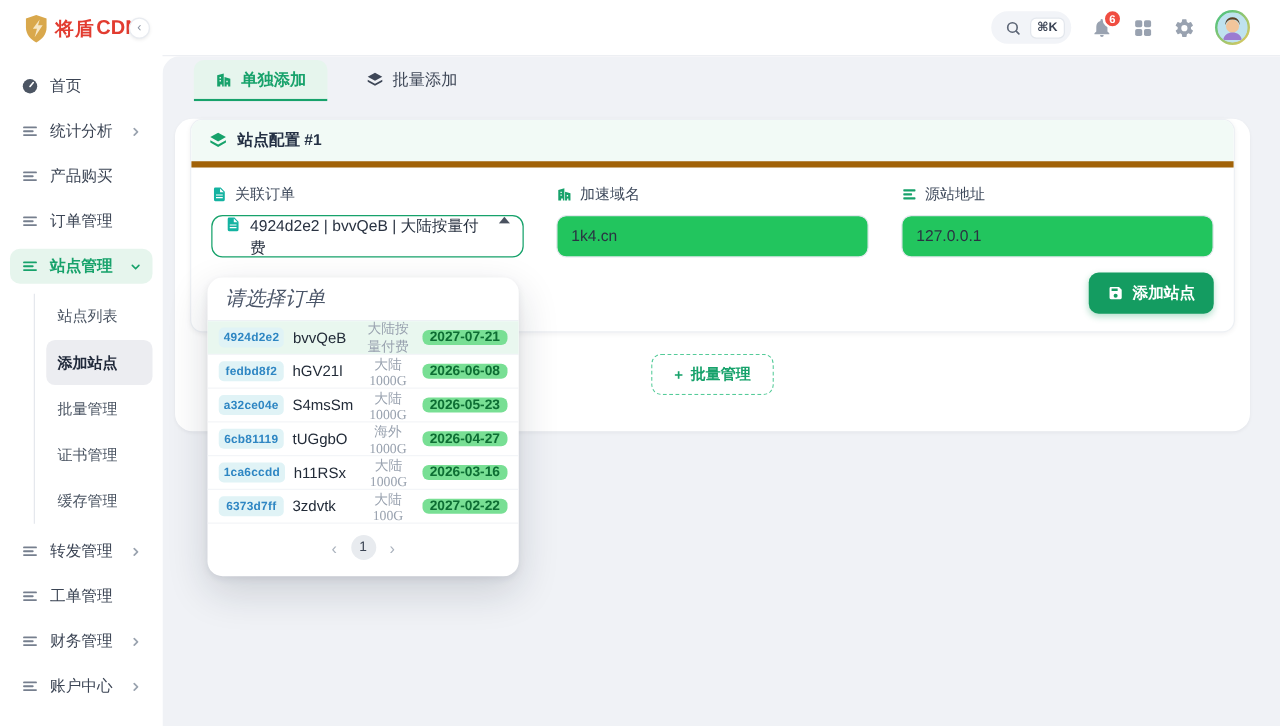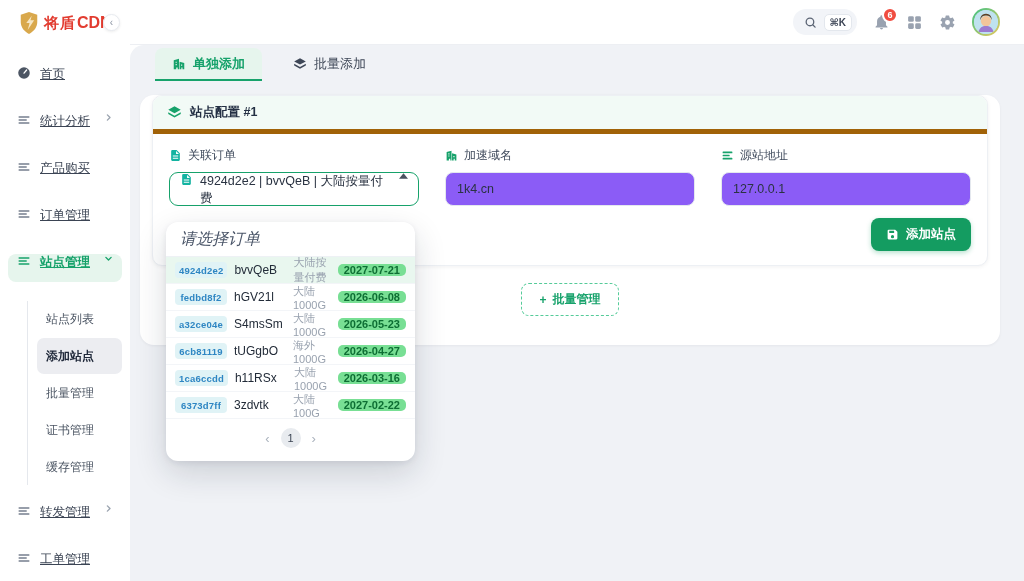--- a/index.html
+++ b/index.html
@@ -34,22 +34,22 @@
   .logo-cn { color:#e23c30; font-size:15px; font-weight:700; letter-spacing:1px; }
   .logo-en { color:#e23c30; font-size:16px; font-weight:800; margin-left:1px; }
   .collapse-btn { position:absolute; left:103px; top:14px; width:17px; height:17px;
     border-radius:50%; background:#fff; border:1px solid #e8ebf0;
     box-shadow:0 1px 3px rgba(0,0,0,.08); color:#8a93a2; font-size:10px;
     display:flex; align-items:center; justify-content:center; cursor:pointer; z-index:31; }
 
   
   .sidebar { position:absolute; left:0; top:45px; width:130px; height:536px;
     background:#fff; z-index:10; padding-top:2px; }
-  .nav-item { display:flex; gap:9px; height:28px; margin:19px 8px;
-    padding:0 9px; border-radius:8px; font-size:12.5px; color:#3b4454; cursor:pointer;text-decoration:underline; }
+  .nav-item { display:flex; align-items:center; gap:9px; height:28px; margin:8px 8px;
+    padding:0 9px; border-radius:8px; font-size:12.5px; color:#3b4454; cursor:pointer; }
   .nav-item .nicon { width:14px; height:14px; color:#767f8e; display:flex; flex:none; }
   .nav-item .nicon svg { width:100%; height:100%; }
   .nav-item .chev { margin-left:auto; width:9px; height:9px; color:#9aa3af; display:flex; }
   .nav-item.active { background:#e6f5ed; color:#17a26b; font-weight:700; }
   .nav-item.active .nicon, .nav-item.active .chev { color:#17a26b; }
   .submenu { margin:0 0 2px 27px; border-left:1px solid #e5e8ed; }
   .sub-item { height:36px; display:flex; align-items:center; margin:1px 8px 1px 9px;
     padding:0 9px; border-radius:7px; font-size:12px; color:#4a5462; cursor:pointer;font-family:Liberation Mono, monospace; }
   .sub-item.active { background:#ecEef3; background:#ecedf1; color:#20293a; font-weight:700; }
 
@@ -72,21 +72,21 @@
     gap:8px; padding:0 14px; border-bottom:5px solid #a16207; }
   .subcard-header .sicon { width:15px; height:15px; color:#17a26b; display:flex; }
   .subcard-header .sicon svg { width:100%; height:100%; }
   .subcard-title { font-size:12.5px; font-weight:700; color:#243044; }
   .subcard-body { padding:13px 16px 14px; }
   .fields-row { display:grid; grid-template-columns:1fr 1fr 1fr; gap:26px; }
   .field-label { display:flex; align-items:center; gap:6px; font-size:12px;
     color:#3f4a5c; margin-bottom:8px; }
   .field-label .ficon { width:13px; height:13px; display:flex; }
   .field-label .ficon svg { width:100%; height:100%; }
-  .input-box { height:34px; border:1px solid #e4e8ee; border-radius:8px; background:#8b5cf6;
+  .input-box { height:34px; border:1px solid #e4e8ee; border-radius:8px; background:#22c55e;
     display:flex; align-items:center; padding:0 11px; font-size:12.5px; color:#2a3342; }
   .select-box { height:34px; border:1.5px solid #17a26b; border-radius:9px; background:#fff;
     display:flex; align-items:flex-start; gap:7px; padding:0 10px; font-size:12.5px;
     color:#2a3342; cursor:pointer; }
   .select-box .dicon { width:13px; height:13px; color:#14b3a1; display:flex; flex:none; }
   .select-box .dicon svg { width:100%; height:100%; }
   .select-box .caret { margin-left:auto; width:9px; height:6px; color:#4a5260; display:flex; }
   .submit-row { display:flex; justify-content:flex-end; margin-top:12px; }
   .btn-primary { display:flex; align-items:center; gap:7px; background:#149c61;
     color:#fff; font-size:12.5px; font-weight:700; border:none; border-radius:8px;
@@ -104,21 +104,21 @@
     z-index:50; overflow:hidden; }
   .dd-header { padding:7px 14px 6px; font-size:16px; font-style:italic; color:#4a5568;
     border-bottom:1px solid #eef1f5; }
   .dd-row { height:27px; display:flex; align-items:center; gap:7px; padding:0 9px;
     border-bottom:1px solid #f3f5f8; cursor:pointer; }
   .dd-row.selected { background:#e9f7ef; }
   .dd-id { background:#e0f3f6; color:#2e86c3; font-size:9.5px; font-weight:700;
     padding:2.5px 4px; border-radius:4px; min-width:52px; text-align:center;
     letter-spacing:.2px; flex:none; }
   .dd-name { font-size:12px; color:#222b38; min-width:52px; }
-  .dd-spec { font-size:11px; color:#99a2af; flex:1; text-align:left; padding-right:3px; }
+  .dd-spec { font-size:11px; color:#99a2af; flex:1; text-align:center; padding-right:3px;font-family:Liberation Serif, serif; }
   .dd-date { background:#78df94; color:#0d6e33; font-size:11px; font-weight:700;
     padding:0 6px; border-radius:5px; flex:none; }
   .dd-pagination { display:flex; align-items:center; justify-content:center; gap:11px;
     padding:9px 0 13px; }
   .pg-arrow { color:#aab2bd; font-size:13px; cursor:pointer; line-height:1; }
   .pg-num { width:20px; height:20px; border-radius:50%; background:#e8ebef; color:#3c4554;
     font-size:11px; display:flex; align-items:center; justify-content:center; cursor:pointer; }
 </style>
 </head>
 <body>

